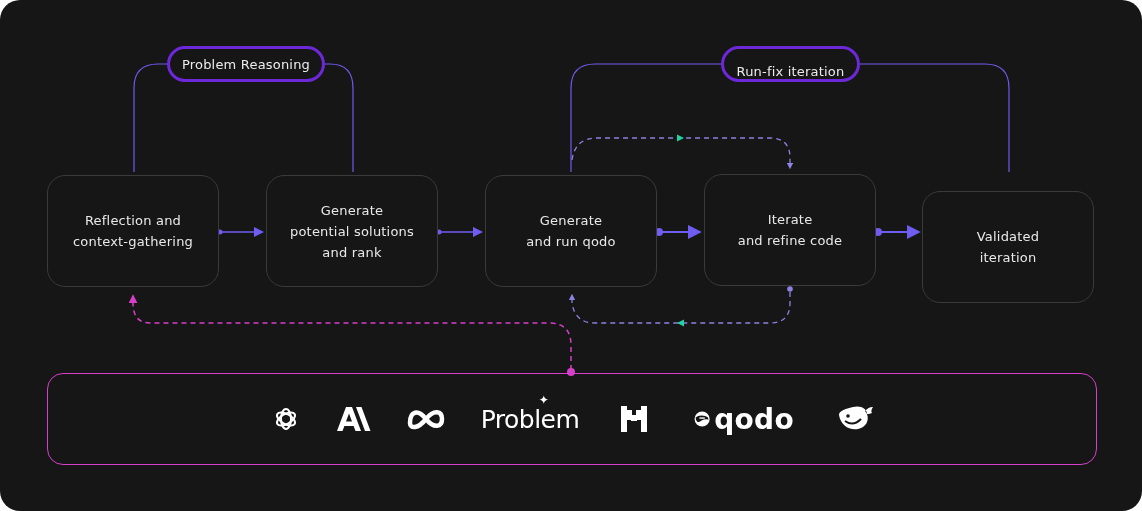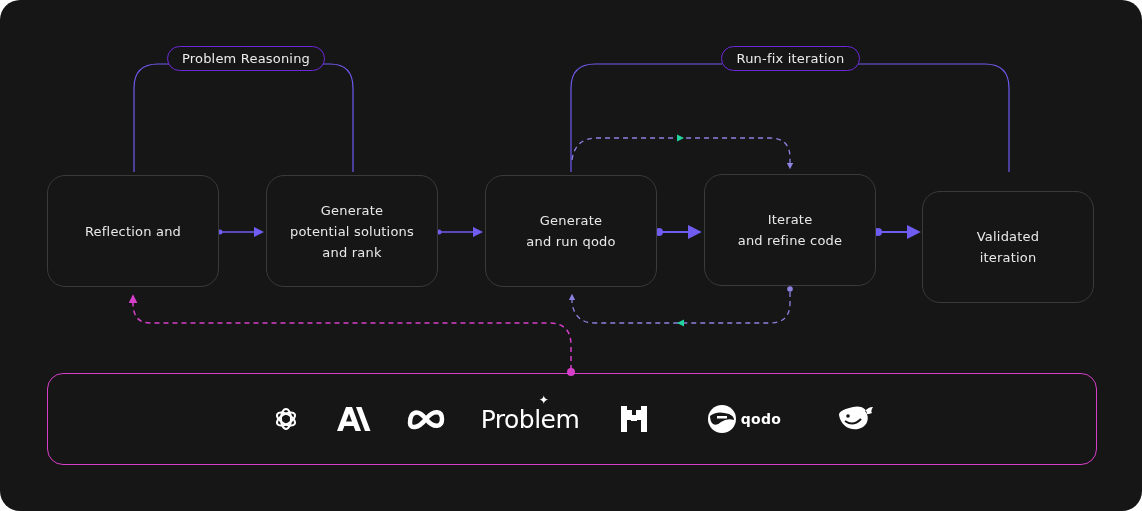--- a/index.html
+++ b/index.html
@@ -6,32 +6,32 @@
   body { width: 1142px; height: 511px; position: relative; overflow: hidden;
          font-family: "DejaVu Sans", sans-serif; }
   .canvas { position: absolute; left: 0; top: 0; width: 1142px; height: 511px;
             background: #161616; border-radius: 20px; }
   svg.wires { position: absolute; left: 0; top: 0; width: 1142px; height: 511px; }
   .node { position: absolute; width: 172px; height: 112px; border: 1px solid #3a3a3a;
           border-radius: 18px; background: #161616; box-sizing: border-box;
           display: flex; align-items: center; justify-content: center; text-align: center;
           color: #e9e9e9; font-size: 13px; line-height: 21px; letter-spacing: 0.2px; }
   .node .lines span { display: block; }
-  .pill { position: absolute; height: 25px; border: 1px solid #6d28d9; border-radius: 18px;
+  .pill { position: absolute; height: 36px; border: 3px solid #6d28d9; border-radius: 18px;
           background: #161616; box-sizing: border-box; color: #ececec; font-size: 13px;
           display: flex; align-items: center; justify-content: center; letter-spacing: 0.2px; }
   .models { position: absolute; left: 47px; top: 373px; width: 1050px; height: 92px;
             border: 1.5px solid #d63fc9; border-radius: 16px; box-sizing: border-box; }
   .logo { position: absolute; top: 399px; height: 40px; display: flex; align-items: center;
           justify-content: center; color: #ffffff; }
   .logo svg { display: block; }
   .gemini-text { font-family: "DejaVu Sans", sans-serif; font-size: 25px; color: #fff;
                  letter-spacing: -0.5px; position: relative; }
   .gemini-star { position: absolute; top: -12px; left: 58px; font-size: 12px; }
-  .qodo-text { font-family: "DejaVu Sans", sans-serif; font-size: 14px; color: #fff;
+  .qodo-text { font-family: "DejaVu Sans", sans-serif; font-size: 28px; color: #fff;
                font-weight: bold; margin-left: 4px; letter-spacing: 0.3px; }
 </style>
 </head>
 <body>
 
 <div class="canvas"></div>
 
 <svg class="wires" viewBox="0 0 1142 511">
   <defs>
     <marker id="arrPurple" viewBox="0 0 10 10" refX="8" refY="5" markerWidth="7" markerHeight="7" orient="auto">
@@ -73,27 +73,28 @@
   <path d="M790,292 V303 Q790,323 770,323 H595 Q575,323 572,303 V295" fill="none" stroke="#8c82e0" stroke-width="1.3" stroke-dasharray="5,4" marker-end="url(#arrPurpleSm)"></path>
   <path d="M684,319.5 L677,323 L684,326.5 z" fill="#22d3a0"></path>
 
   <circle cx="571" cy="372" r="4" fill="#d63fc9"></circle>
   <path d="M571,370 V345 Q571,323 549,323 H150 Q134,323 133,305 V296" fill="none" stroke="#d63fc9" stroke-width="1.5" stroke-dasharray="5,4" marker-end="url(#arrPink)"></path>
 </svg>
 
 <div class="pill" style="left:167px; top:46px; width:158px;">
   <span>Problem Reasoning</span>
 </div>
-<div class="pill" style="left:721px; top:46px; width:139px;">
+<div class="pill" style="left:721px; top:46px; width:139px;align-items:flex-end;">
   <span>Run-fix iteration</span>
 </div>
 
 <div class="node" style="left:47px; top:175px;">
   <div class="lines">
     <span>Reflection and</span>
+    <span>context-gathering</span>
   </div>
 </div>
 <div class="node" style="left:266px; top:175px;">
   <div class="lines">
     <span>Generate</span>
     <span>potential solutions</span>
     <span>and rank</span>
   </div>
 </div>
 <div class="node" style="left:485px; top:175px;">

